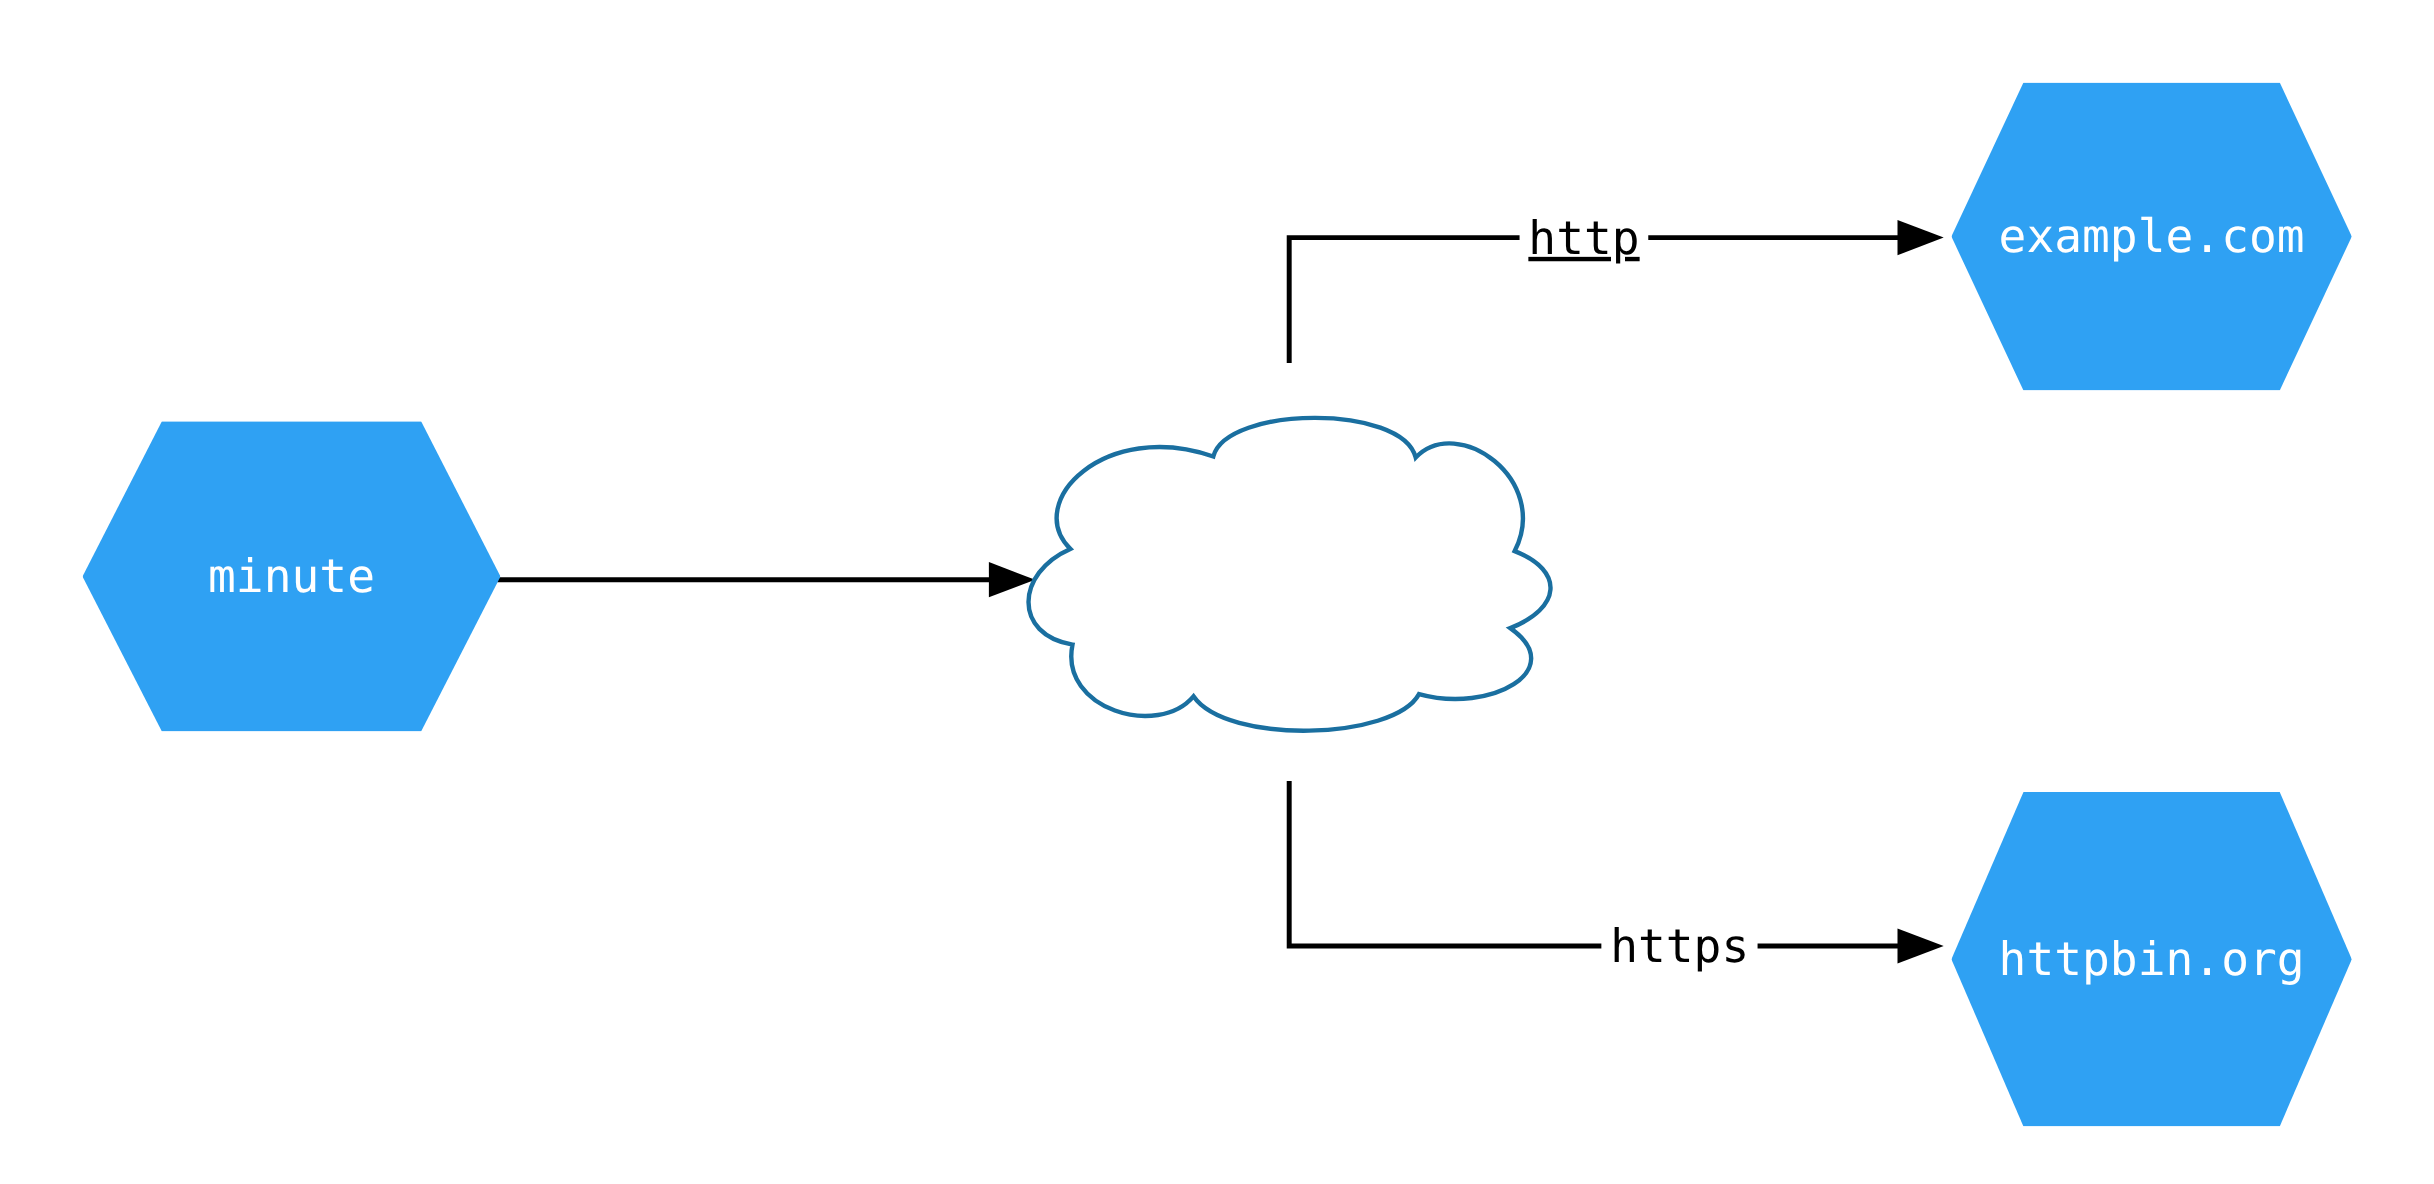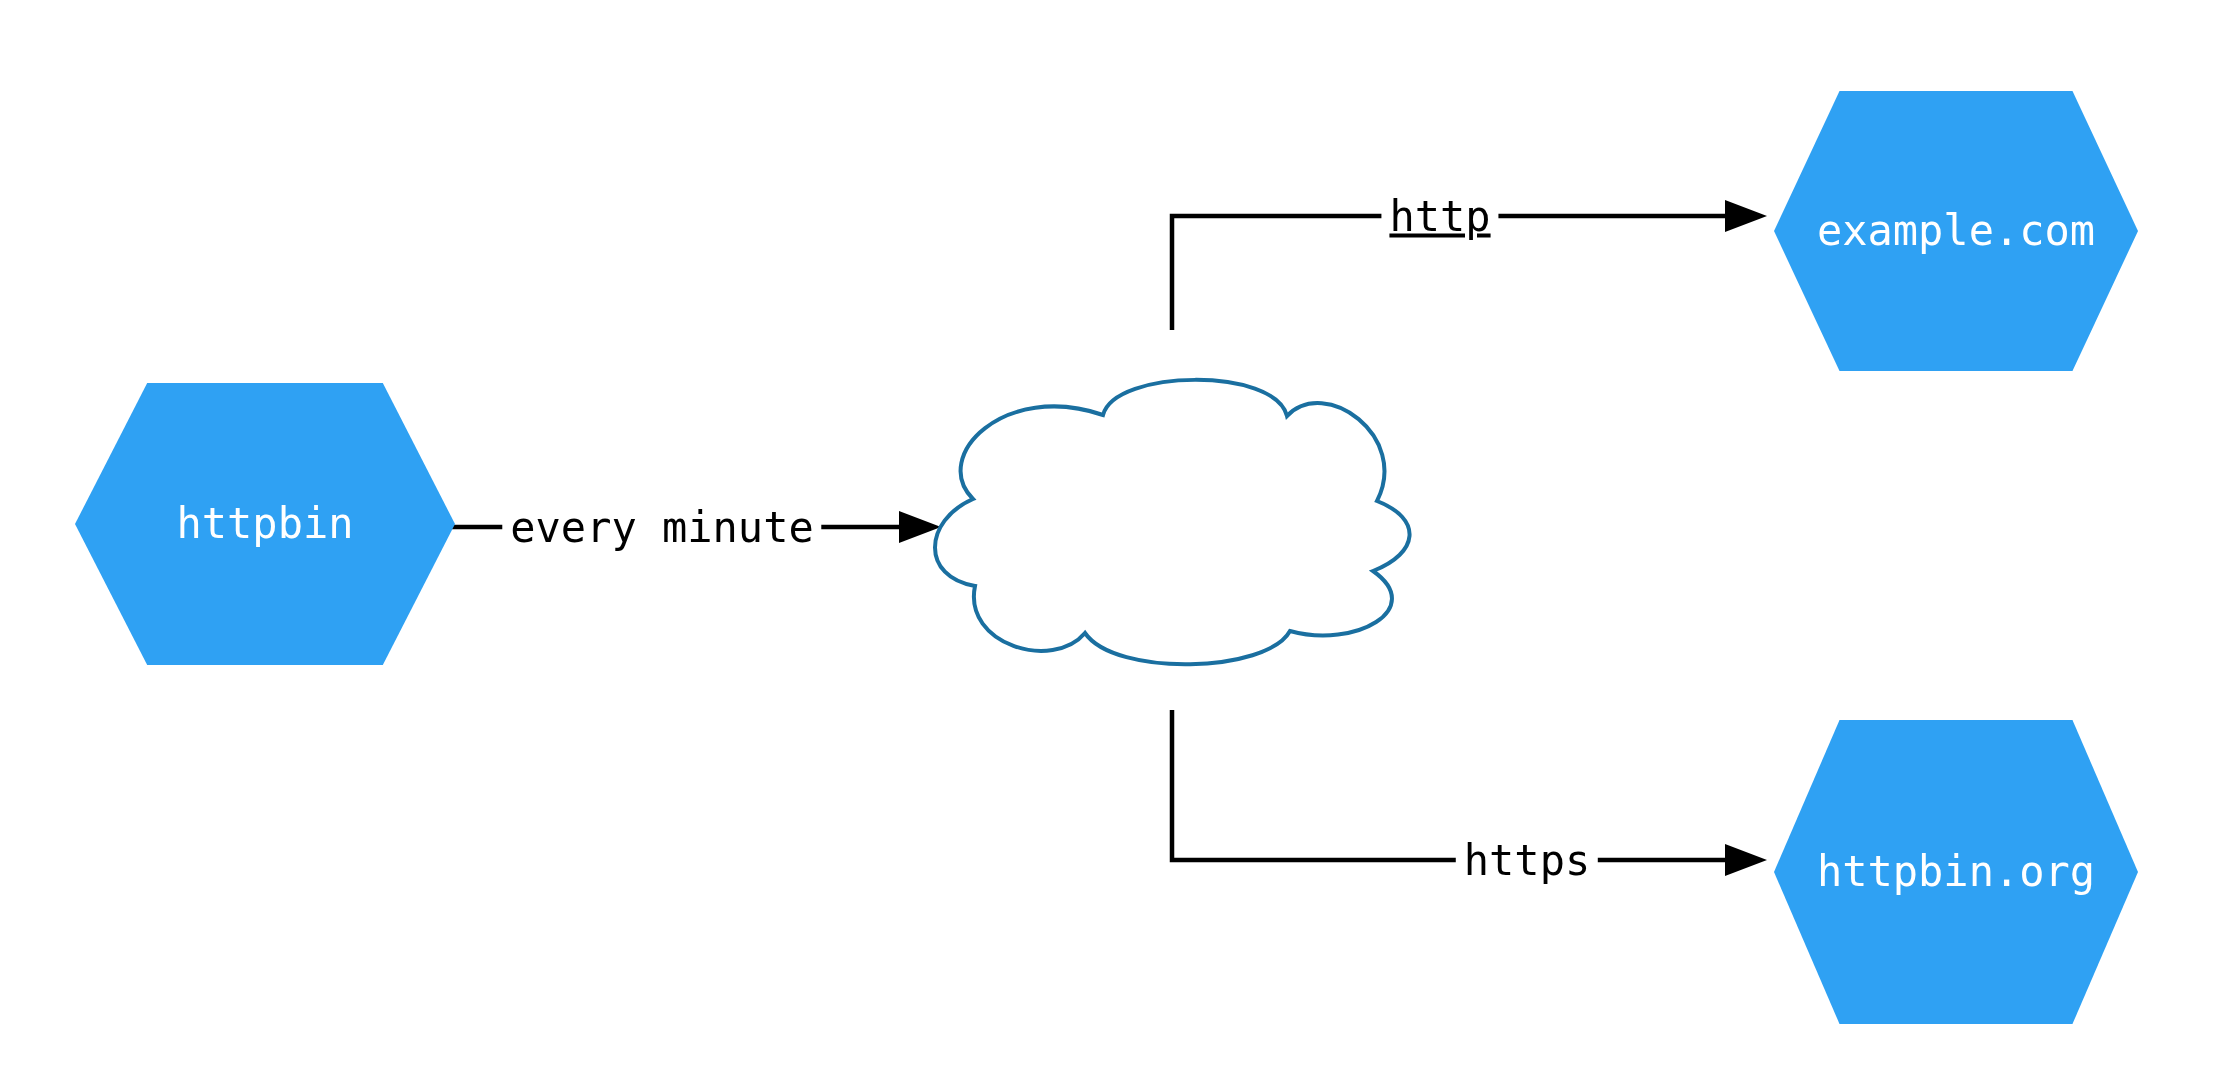--- a/index.html
+++ b/index.html
@@ -53,21 +53,21 @@
     display: flex;
     flex-direction: column;
     align-items: center;
     justify-content: center;
     color: var(--node-text);
     font-size: 42px;
     line-height: 1.3;
     text-align: center;
   }
   .hex-monitoring { left: 75px;   top: 383px; width: 380px; height: 282px; }
-  .hex-example    { left: 1774px; top: 75px;  width: 364px; height: 280px; clip-path: polygon(0% 50%, 18% 0%, 82% 0%, 100% 50%, 82% 100%, 18% 100%); margin-top: 16px; }
+  .hex-example    { left: 1774px; top: 75px;  width: 364px; height: 280px; clip-path: polygon(0% 50%, 18% 0%, 82% 0%, 100% 50%, 82% 100%, 18% 100%); }
   .hex-httpbin    { left: 1774px; top: 720px; width: 364px; height: 304px; clip-path: polygon(0% 50%, 18% 0%, 82% 0%, 100% 50%, 82% 100%, 18% 100%); }
   .cloud-label {
     position: absolute;
     left: 1177px;
     top: 521px;
     transform: translate(-50%, -50%);
     color: var(--label-text);
     font-size: 42px;
     white-space: nowrap;
   }
@@ -109,29 +109,28 @@
         C 488,138 484,172 438,190
         C 492,228 420,268 355,250
         C 332,292 180,296 150,252
         C 118,290 28,264 40,205
         C -14,196 -12,140 38,118
         Z"></path>
     </g>
   </svg>
 
   <div class="hex-node hex-monitoring">
-    <span>httpbin</span>
+    <span>minute</span>
   </div>
 
 
   <div class="hex-node hex-example">
     <span>example.com</span>
   </div>
 
   <div class="hex-node hex-httpbin">
     <span>httpbin.org</span>
   </div>
 
-  <div class="edge-label edge-label-every-minute">every minute</div>
   <div class="edge-label edge-label-http">http</div>
   <div class="edge-label edge-label-https">https</div>
 
 </div>
 
 </body></html>

